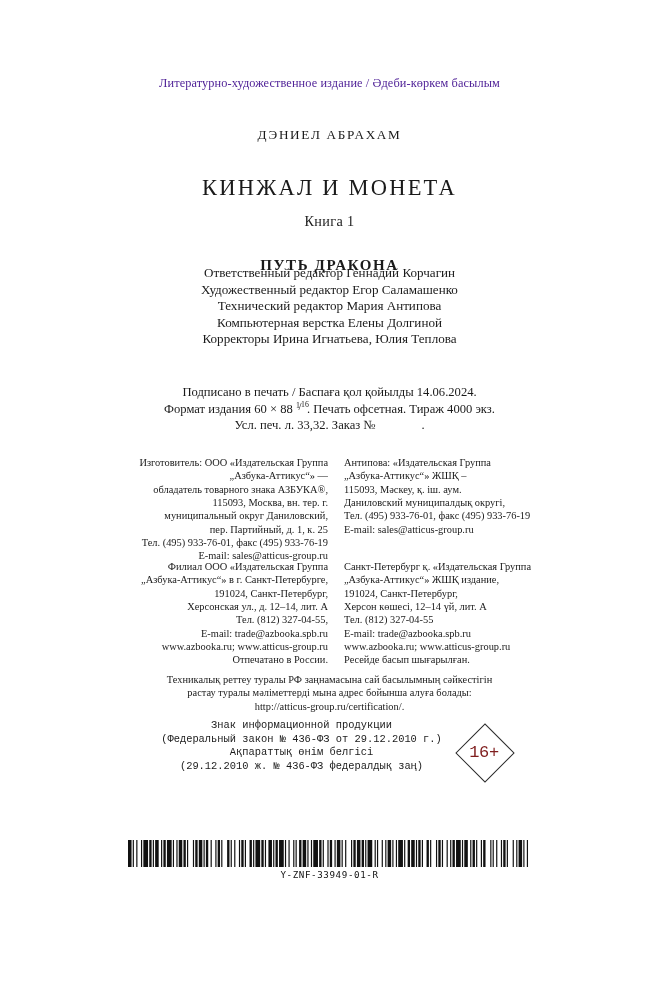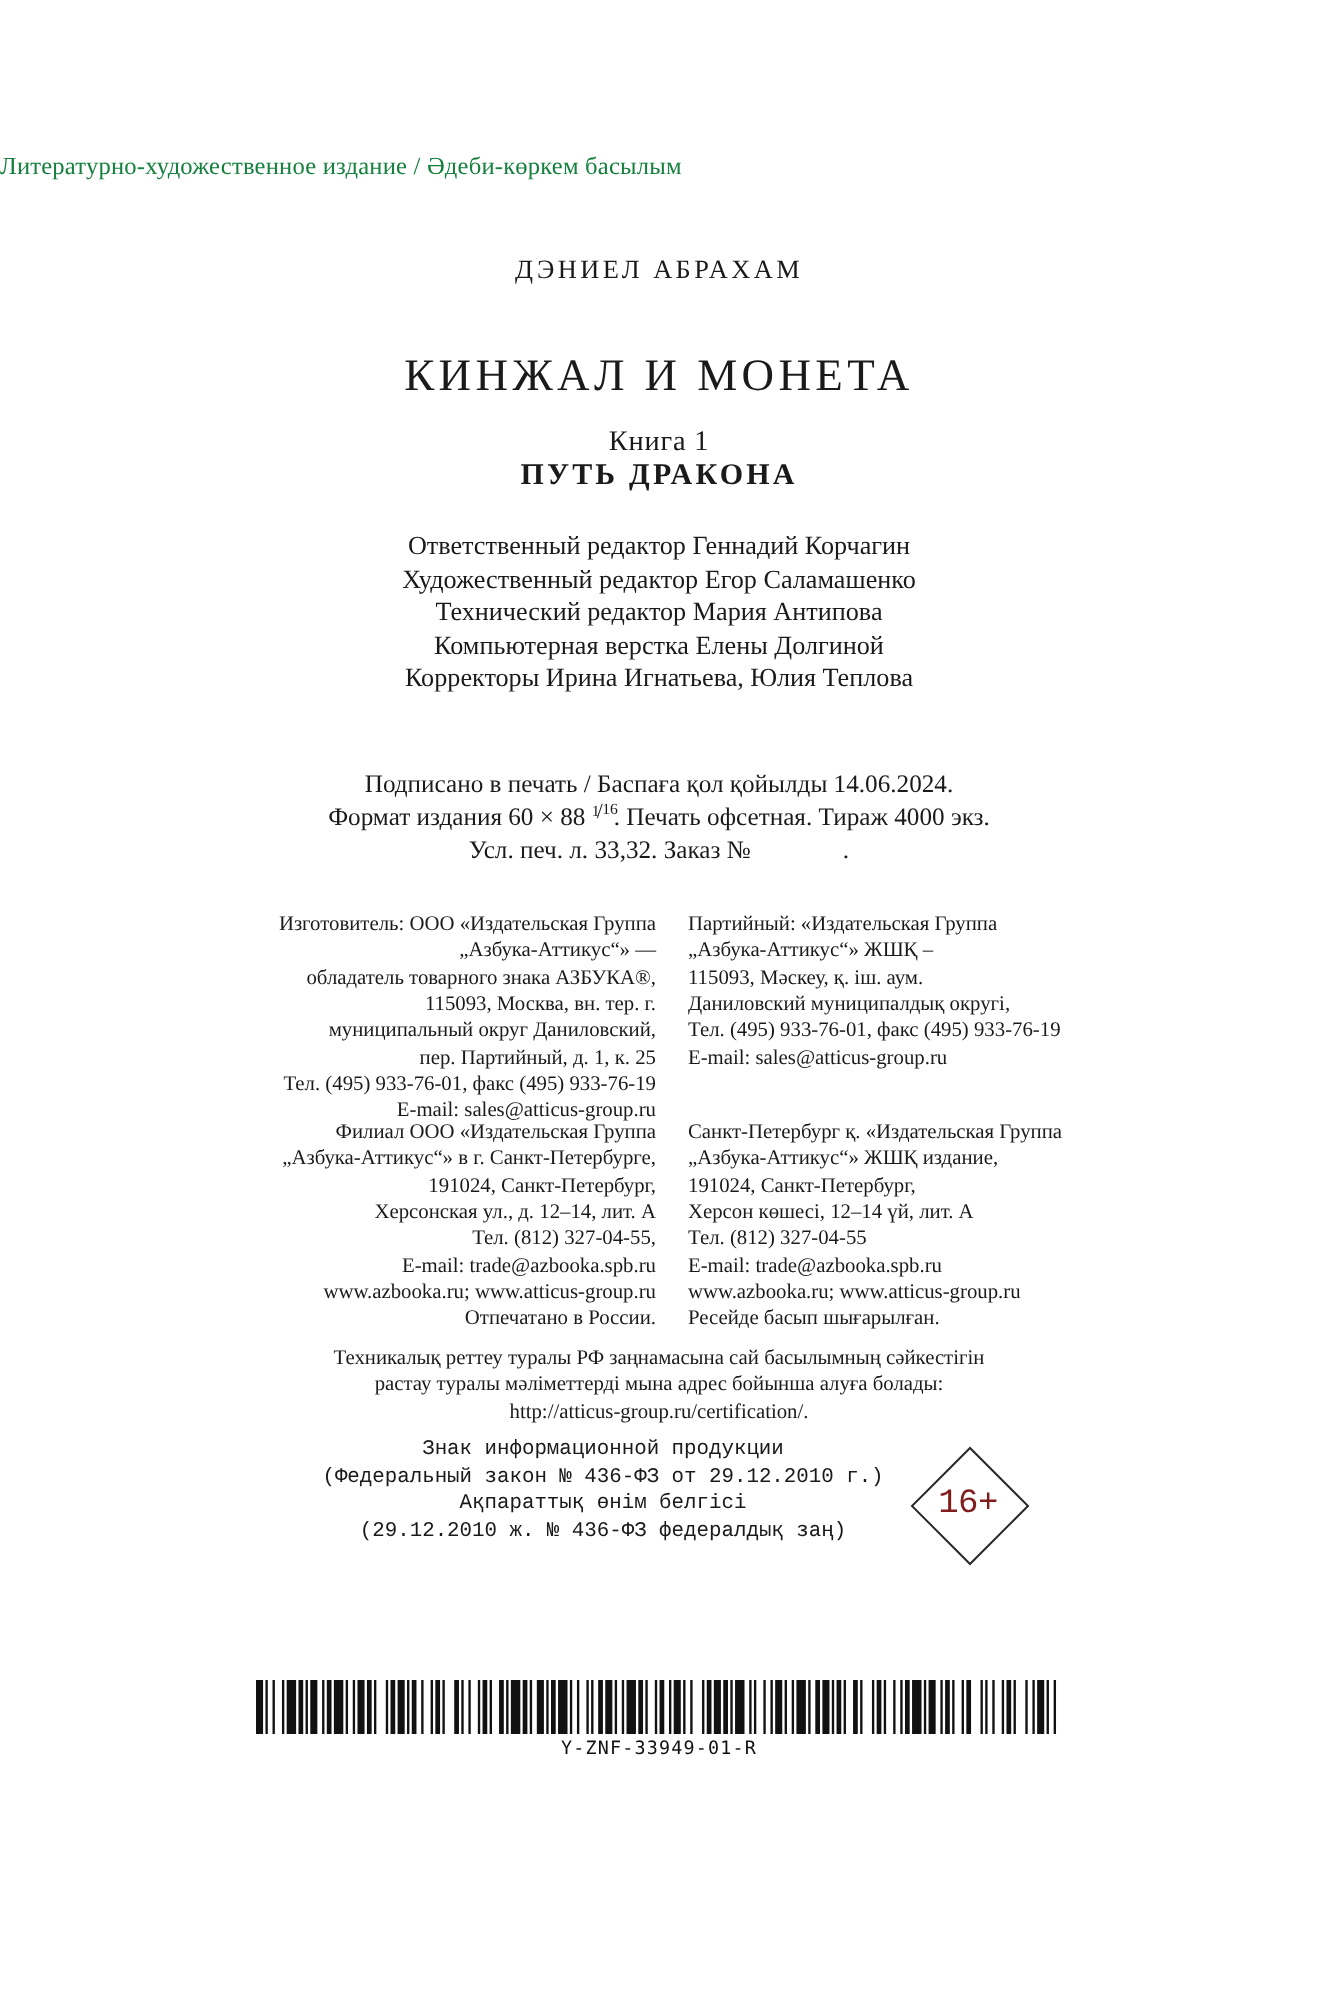--- a/index.html
+++ b/index.html
@@ -21,23 +21,24 @@
     inset: 0;
     padding: 0;
   }
 
   
   .series-line {
     position: absolute;
     top: 76px;
     left: 0;
     right: 0;
+    text-align: center;
     font-size: 12.3px;
     letter-spacing: 0.1px;
-    color: #15803d;
+    color: #4c1d95;
   }
 
   
   .title-block {
     position: absolute;
     top: 127px;
     left: 0;
     right: 0;
     text-align: center;
   }
@@ -48,21 +49,21 @@
   }
   .book-title {
     font-size: 22.5px;
     letter-spacing: 2.2px;
     margin-bottom: 12px;
     font-weight: normal;
   }
   .book-number {
     font-size: 14.2px;
     letter-spacing: 0.4px;
-    margin-bottom: 0;
+    margin-bottom: 27px;
   }
   .volume-title {
     font-size: 15px;
     letter-spacing: 1.6px;
     font-weight: bold;
   }
 
   
   .credits {
     position: absolute;
@@ -248,21 +249,21 @@
       <p>Изготовитель: ООО «Издательская Группа</p>
       <p>„Азбука-Аттикус“» —</p>
       <p>обладатель товарного знака АЗБУКА®,</p>
       <p>115093, Москва, вн. тер. г.</p>
       <p>муниципальный округ Даниловский,</p>
       <p>пер. Партийный, д. 1, к. 25</p>
       <p>Тел. (495) 933-76-01, факс (495) 933-76-19</p>
       <p>E-mail: sales@atticus-group.ru</p>
     </div>
     <div class="col-r">
-      <p>Партийный: «Издательская Группа</p>
+      <p>Антипова: «Издательская Группа</p>
       <p>„Азбука-Аттикус“» ЖШҚ –</p>
       <p>115093, Мәскеу, қ. іш. аум.</p>
       <p>Даниловский муниципалдық округі,</p>
       <p>Тел. (495) 933-76-01, факс (495) 933-76-19</p>
       <p>E-mail: sales@atticus-group.ru</p>
     </div>
   </div>
 
   <div class="cols" id="branch-block">
     <div class="col-l">

